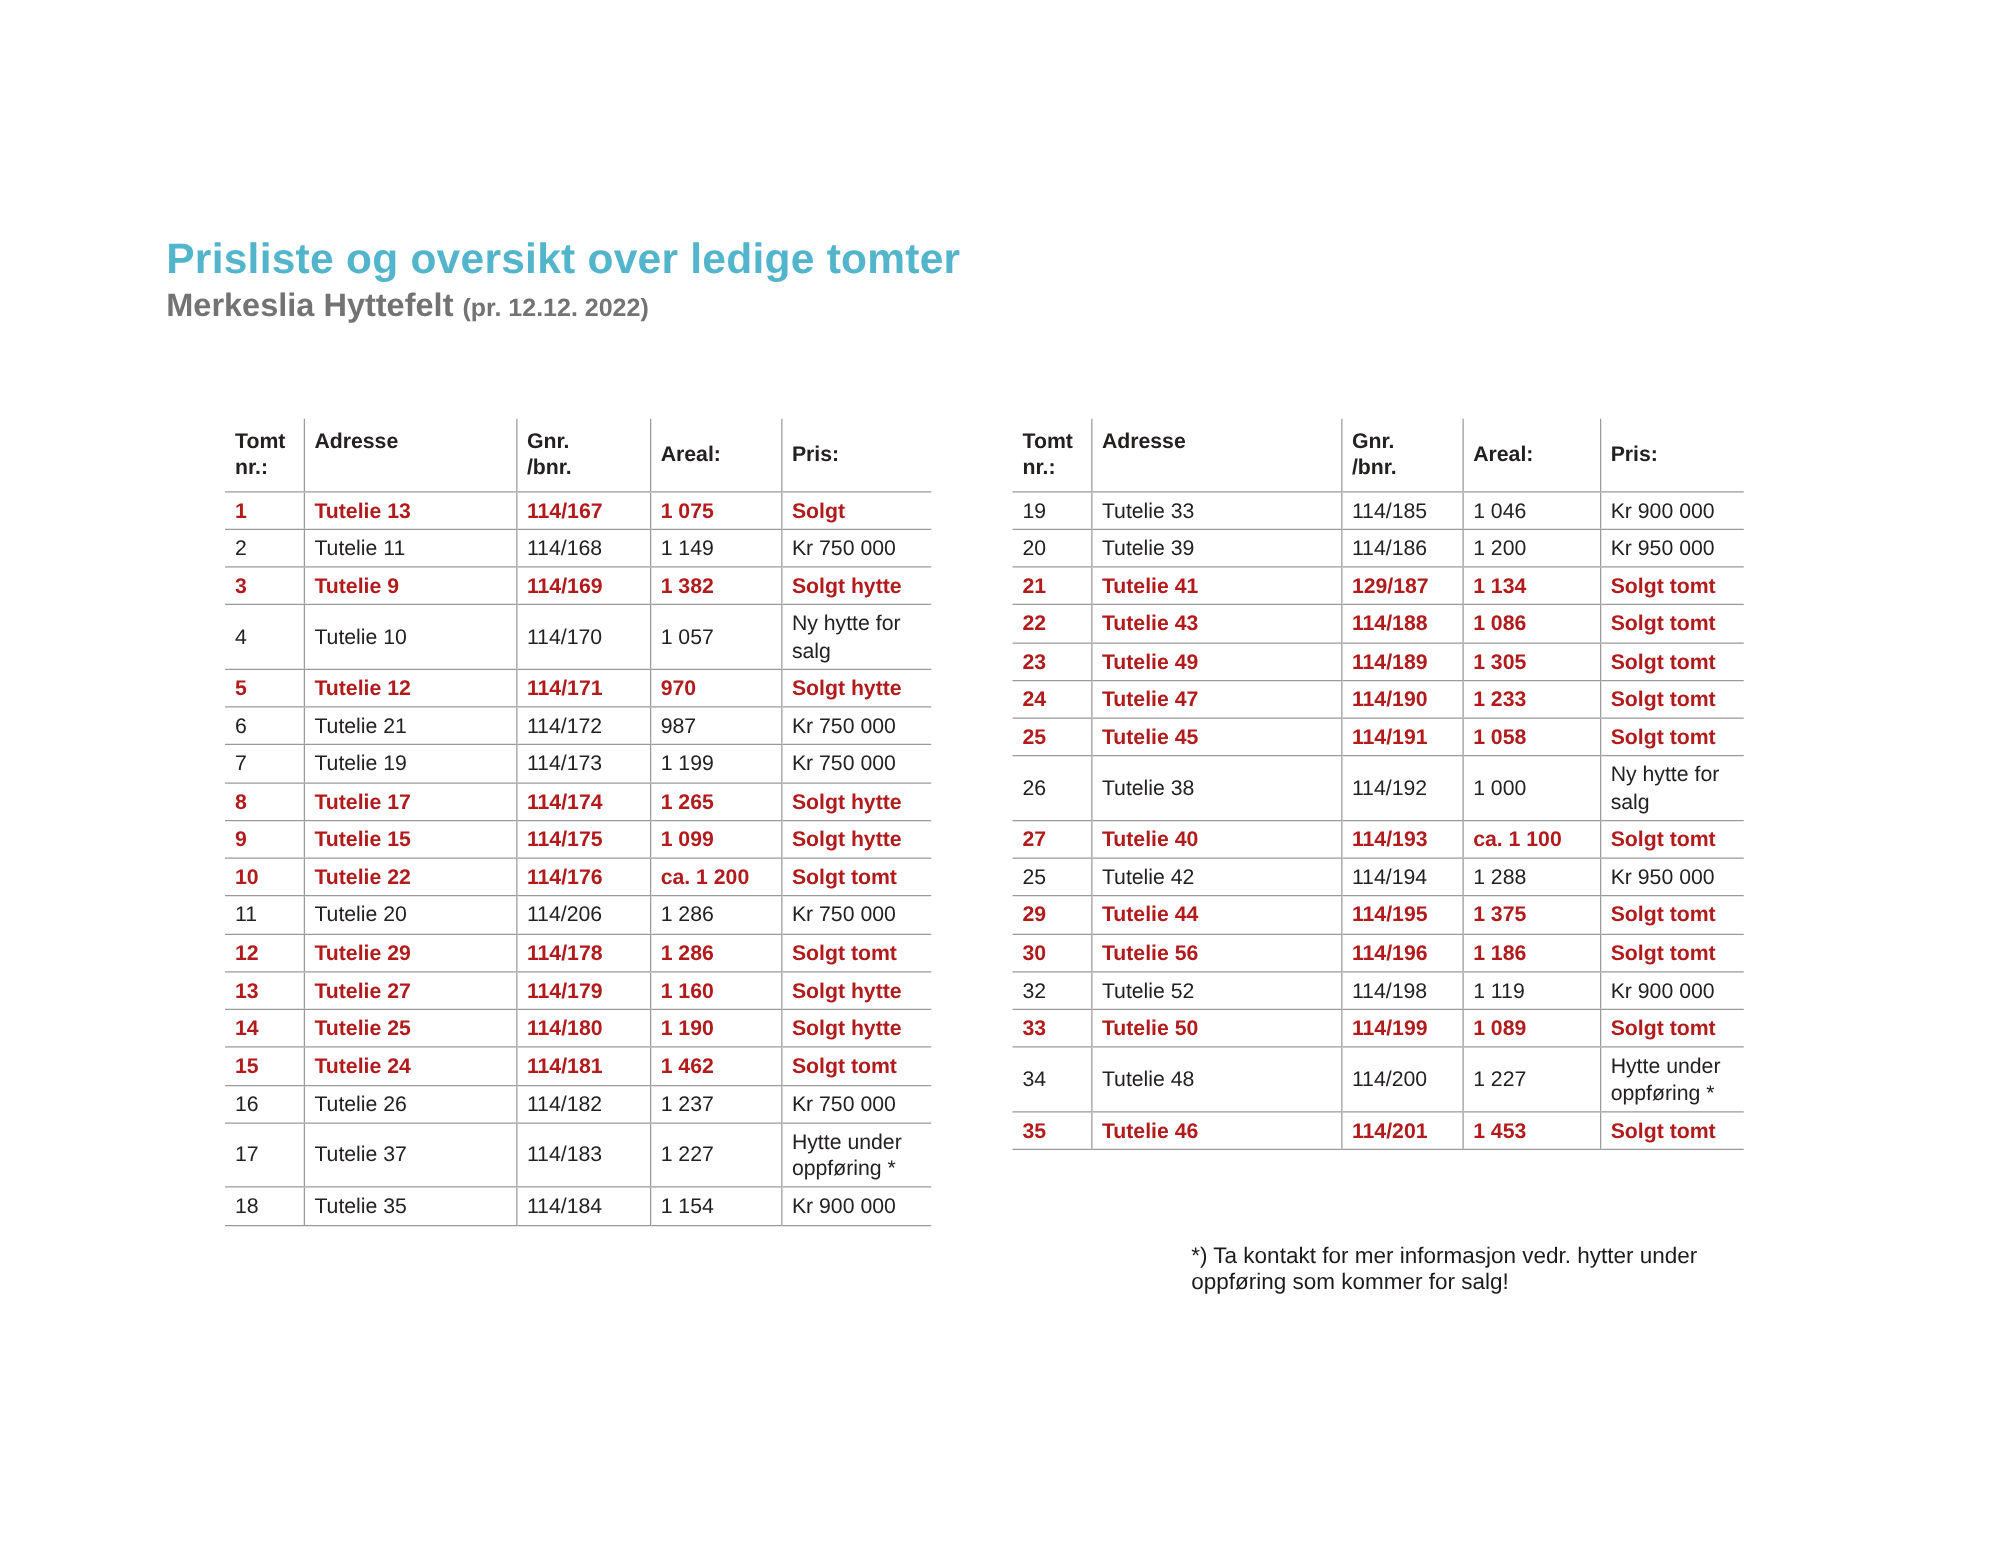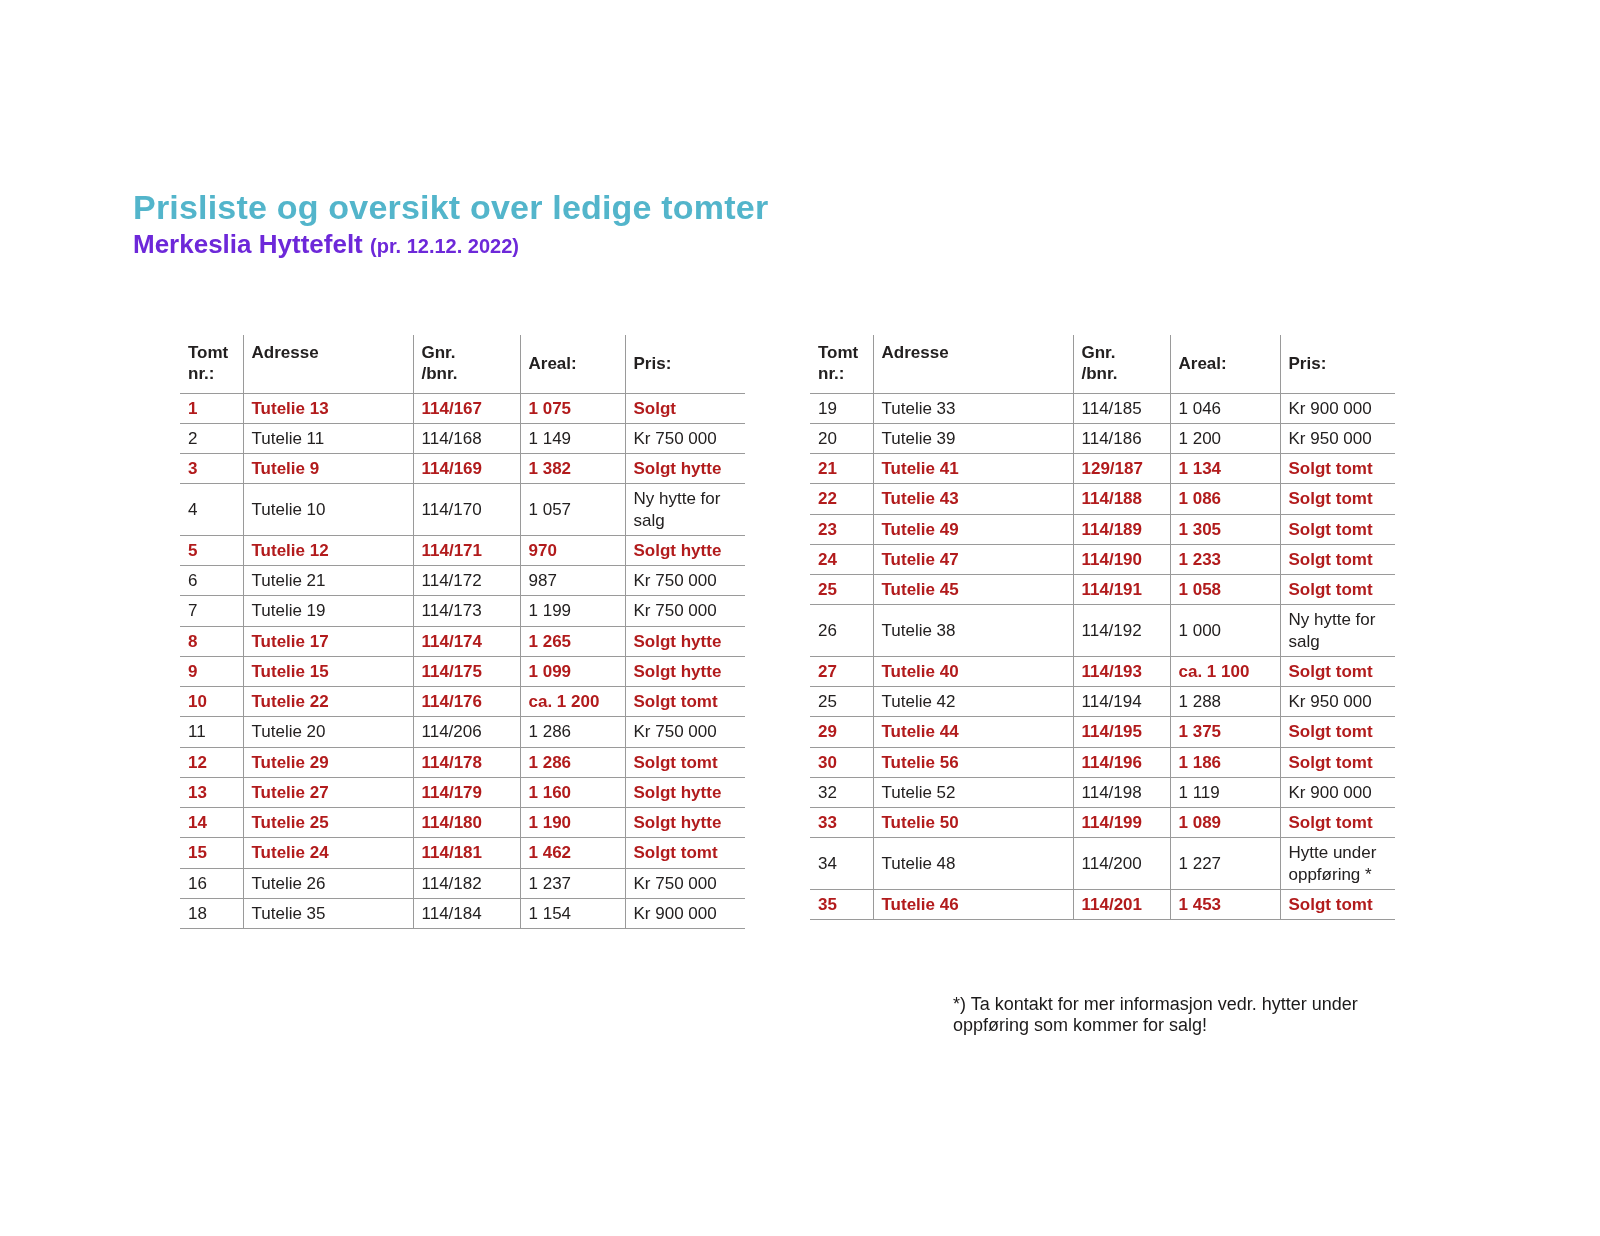--- a/index.html
+++ b/index.html
@@ -12,21 +12,21 @@
   body{
     width:1600px;height:1236px;background:#ffffff;position:relative;
     font-family:"Liberation Sans", sans-serif;color:var(--text-color);
   }
   .title{
     position:absolute;left:133px;top:188px;
     font-size:34px;font-weight:bold;color:var(--title-color);letter-spacing:.2px;
   }
   .subtitle{
     position:absolute;left:133px;top:229px;
-    font-size:26px;font-weight:bold;color:#6d28d9;
+    font-size:26px;font-weight:bold;color:#737373;
   }
   .subtitle-date{font-size:20px;font-weight:bold;}
   .price-table{
     position:absolute;border-collapse:collapse;table-layout:fixed;
     font-size:17px;line-height:1.25;
   }
   #table-left{left:180px;top:335px;width:565px;}
   #table-right{left:810px;top:335px;width:585px;}
   .price-table th,.price-table td{
     border-bottom:1px solid var(--line-color);
@@ -185,20 +185,27 @@
           <td>Solgt tomt</td>
         </tr>
         <tr>
           <td>16</td>
           <td>Tutelie 26</td>
           <td>114/182</td>
           <td>1 237</td>
           <td>Kr 750 000</td>
         </tr>
         <tr>
+          <td>17</td>
+          <td>Tutelie 37</td>
+          <td>114/183</td>
+          <td>1 227</td>
+          <td>Hytte under oppføring *</td>
+        </tr>
+        <tr>
           <td>18</td>
           <td>Tutelie 35</td>
           <td>114/184</td>
           <td>1 154</td>
           <td>Kr 900 000</td>
         </tr>
       </tbody>
   </table>
 
   <table id="table-right" class="price-table">

